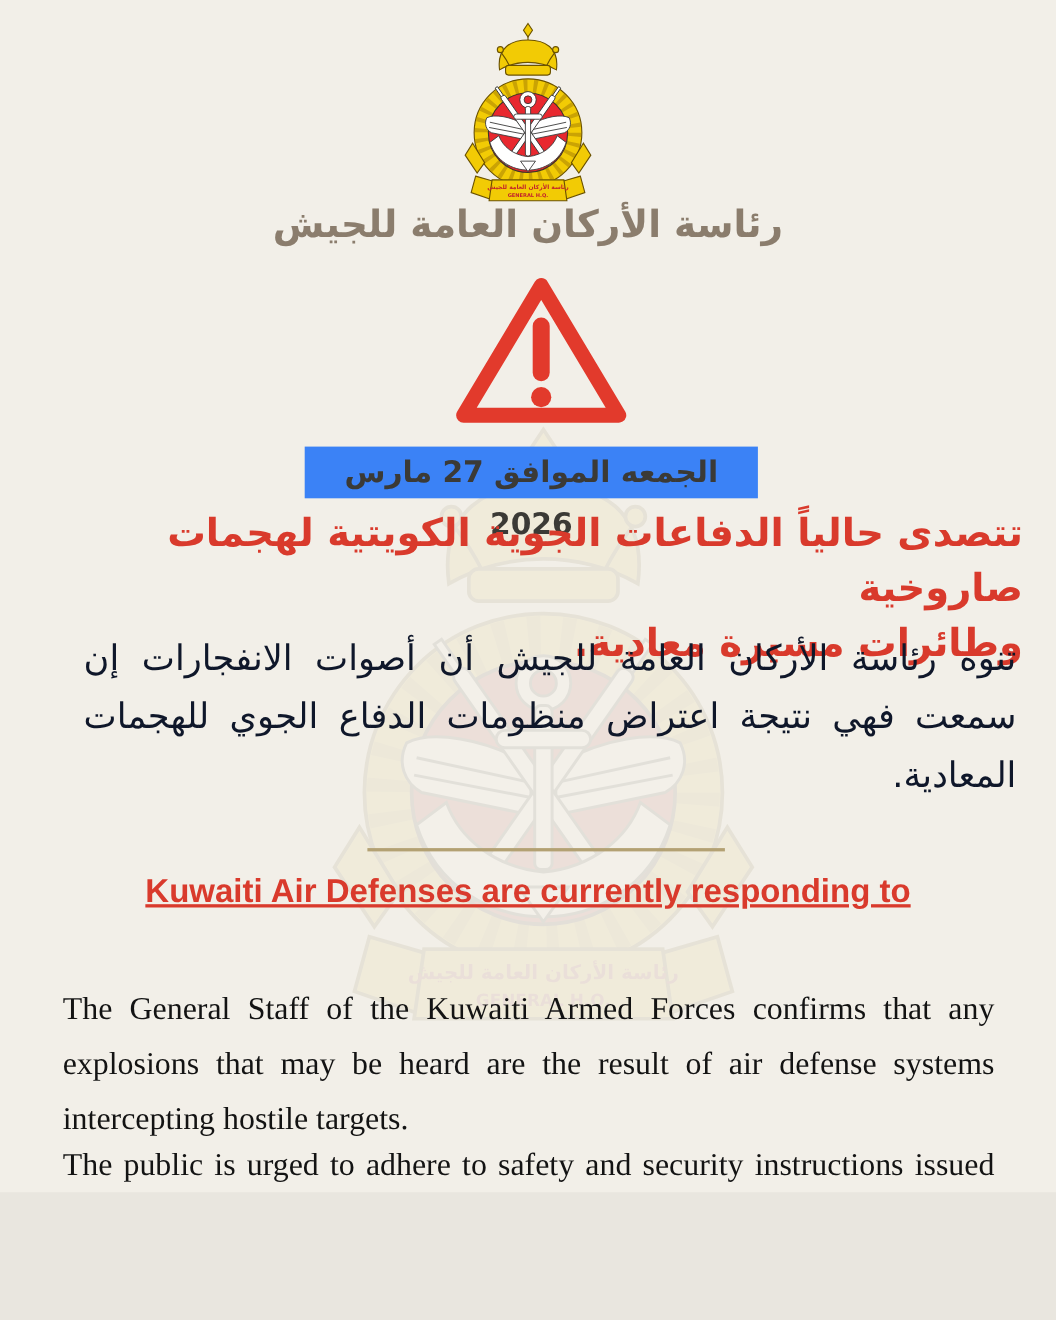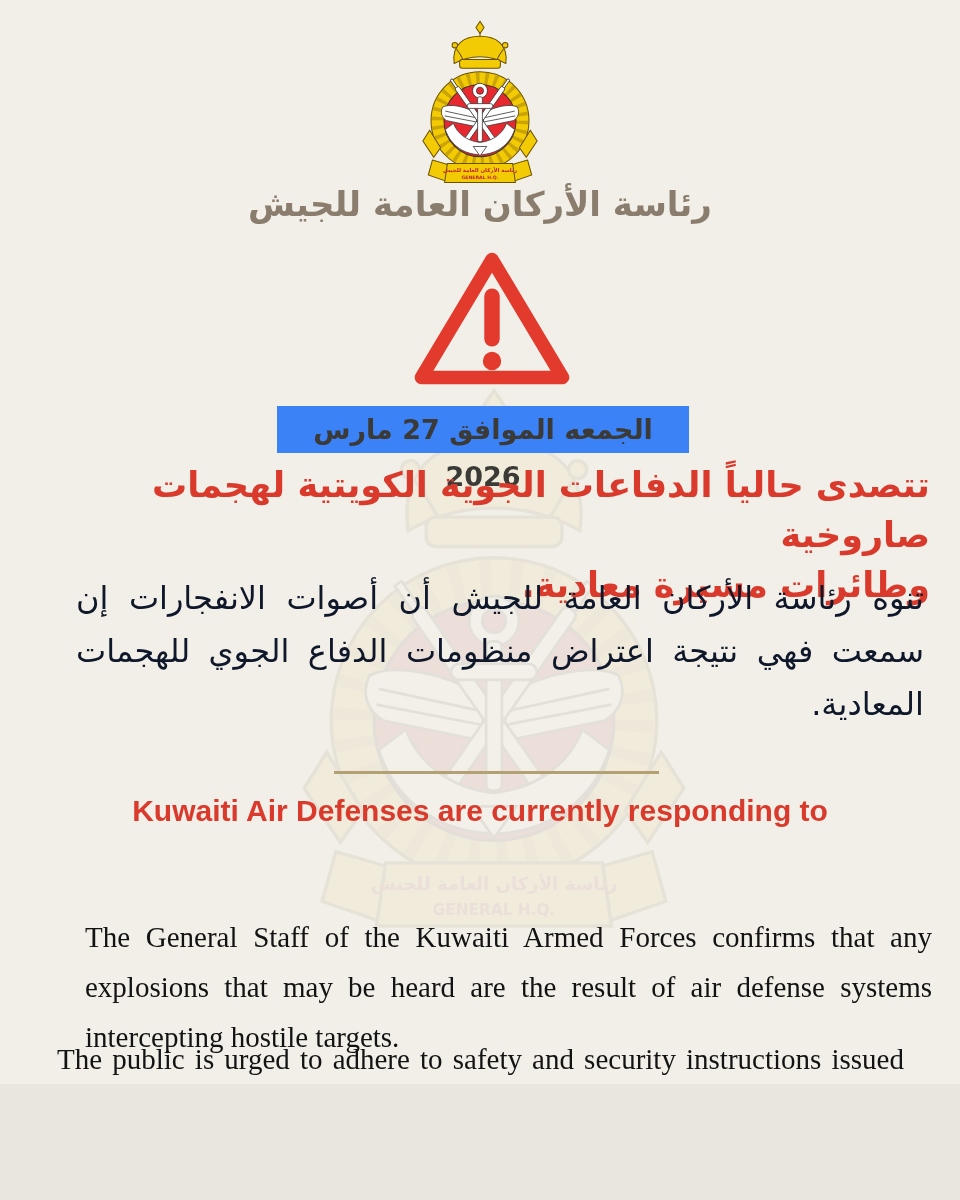--- a/index.html
+++ b/index.html
@@ -49,30 +49,30 @@
 
   .divider {
     position:absolute; top:771px; left:334px; width:325px; height:3px;
     background:#b3a173;
   }
 
   .en-headline {
     position:absolute; top:788px; left:30px; width:900px;
     text-align:center; color:#d93a2c;
     font-family:"Liberation Sans","DejaVu Sans",sans-serif;
-    font-weight:bold; font-size:30px; line-height:46px;
+    font-weight:bold; font-size:30px; line-height:46px;text-decoration:underline;
   }
 
   .en-body {
     position:absolute; left:57px; width:847px;
     text-align:justify; color:#131313;
     font-family:"Liberation Serif","DejaVu Serif",serif;
     font-size:29px; line-height:50px;
   }
-  .en-p1 { top:912px;margin-left:28px; }
+  .en-p1 { top:892px; }
   .en-p2 { top:1034px; }
 
   .footer-deco { position:absolute; left:0; top:1090px; width:960px; height:110px; }
 
   .social-row {
     position:absolute; left:18px; top:1158px; height:28px;
     display:flex; align-items:center; gap:7px;flex-direction:column;
   }
   .social-row svg { flex:0 0 auto; }
   .handle {

